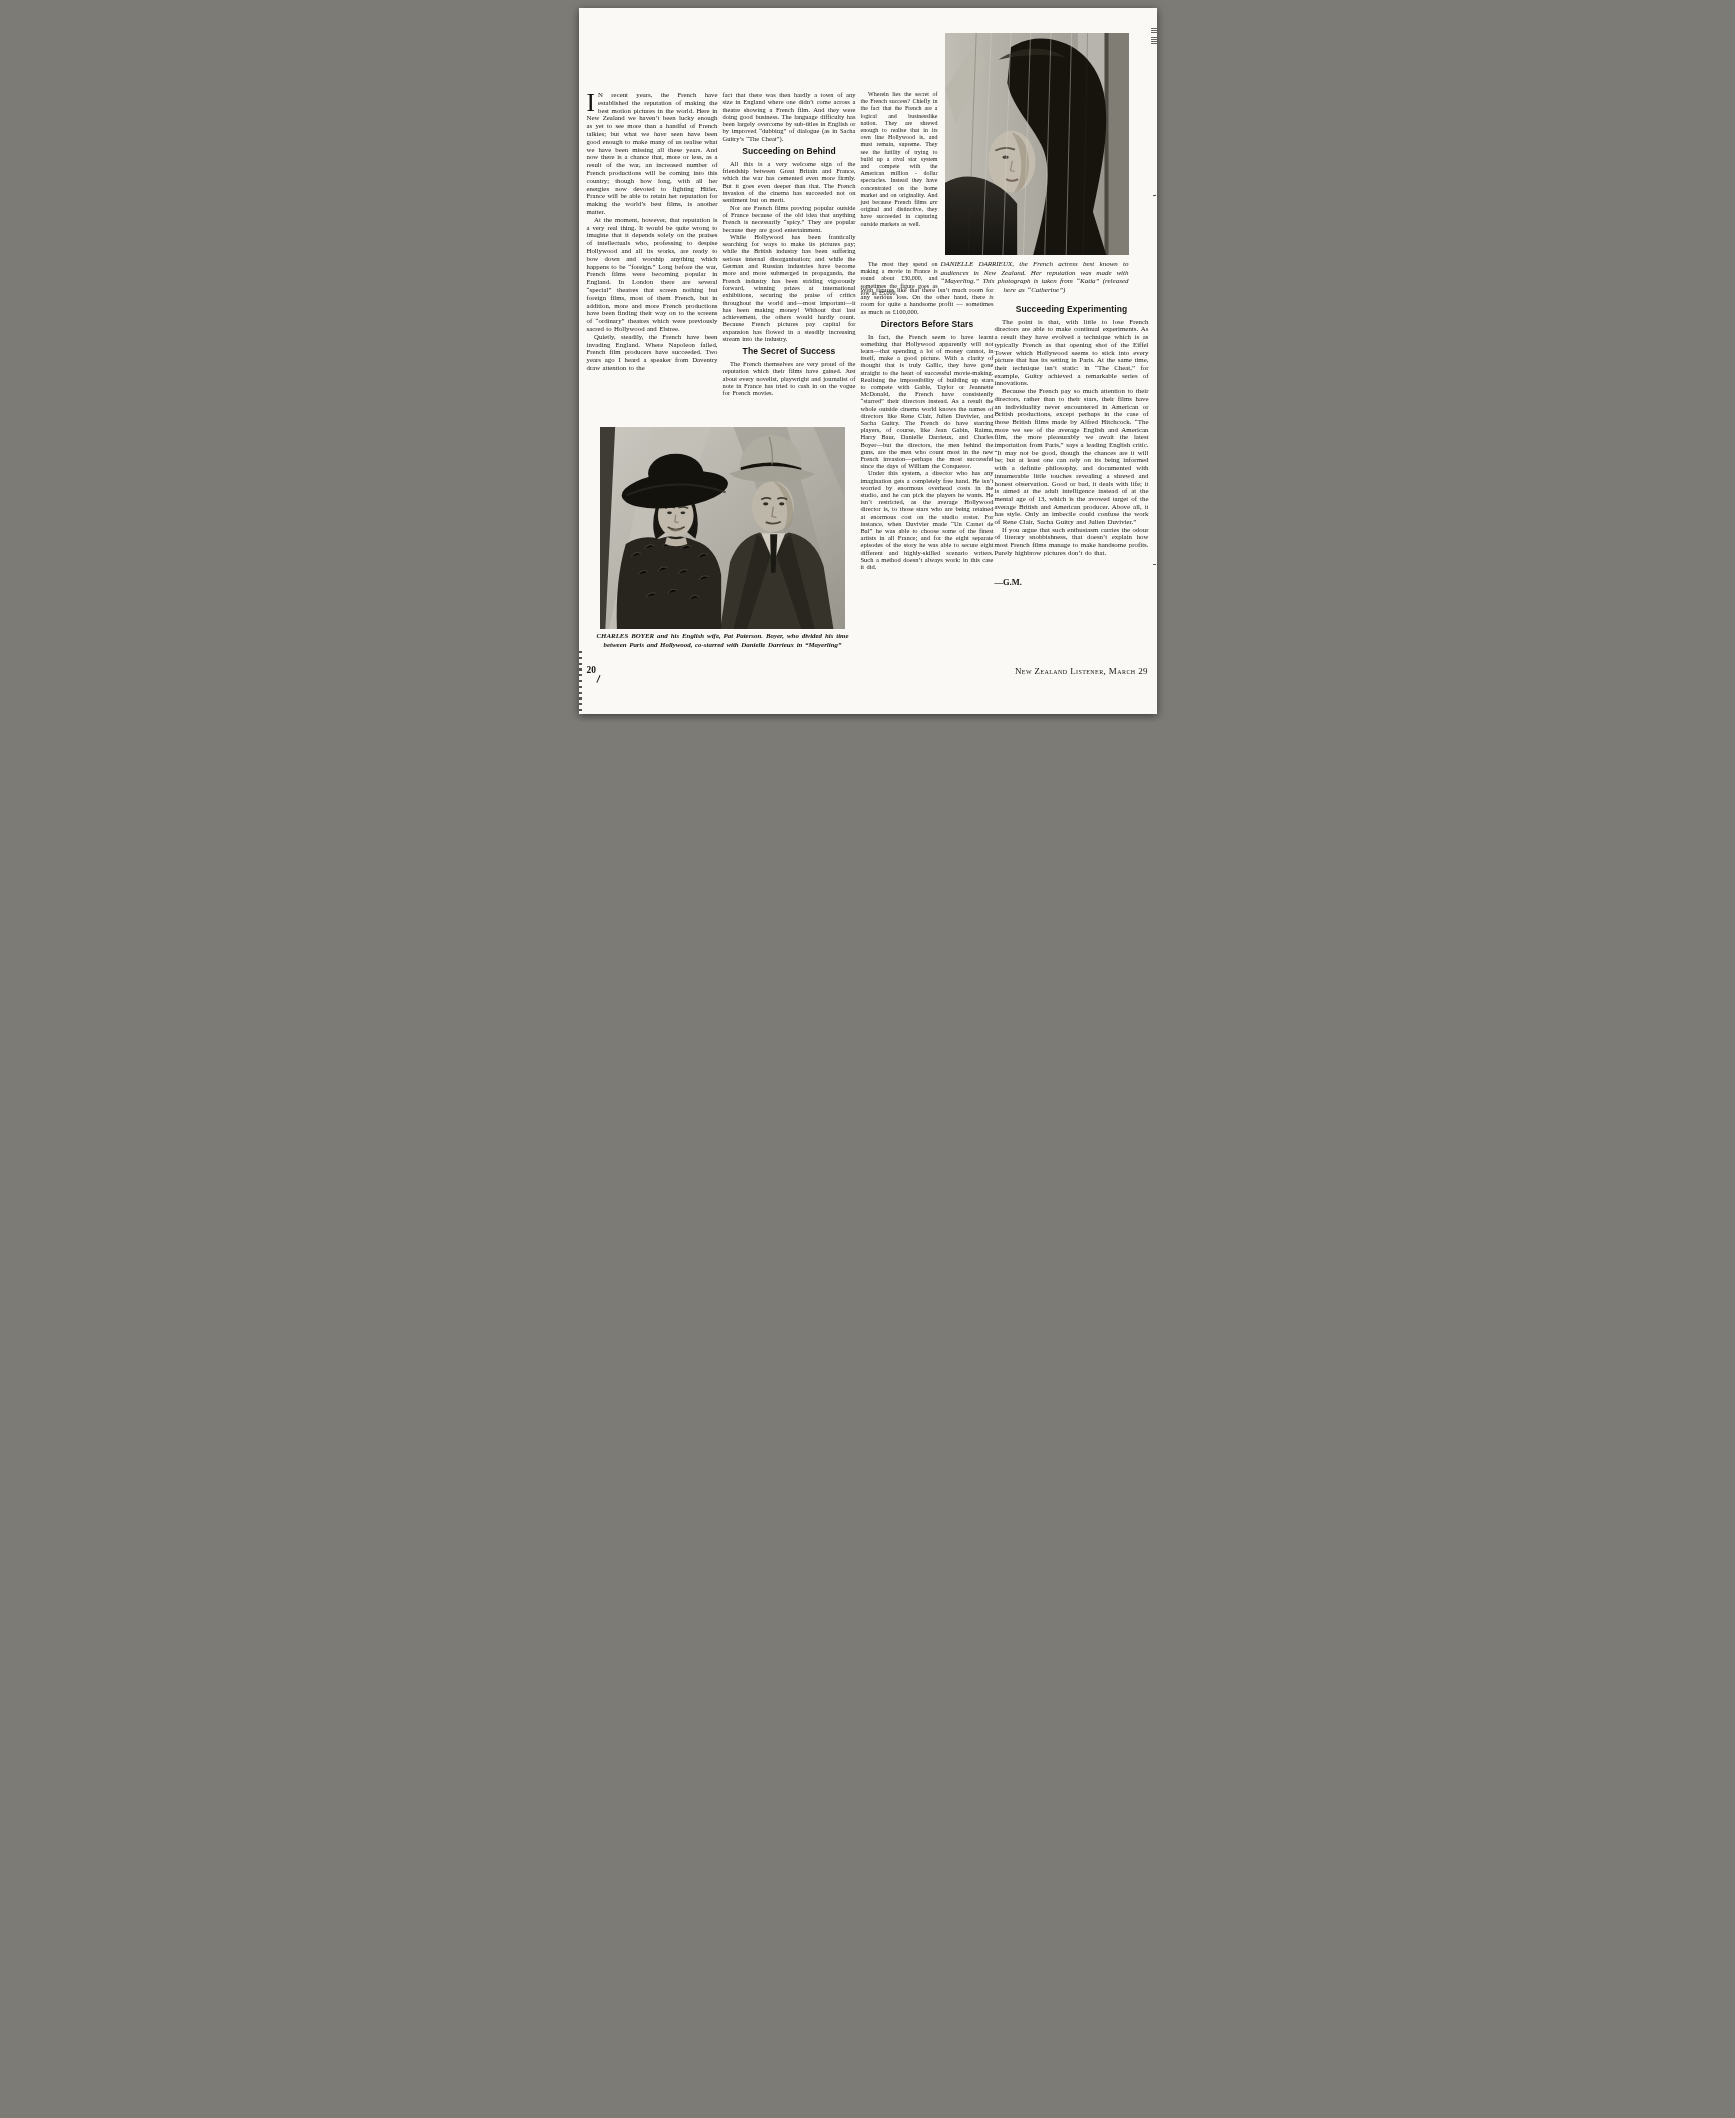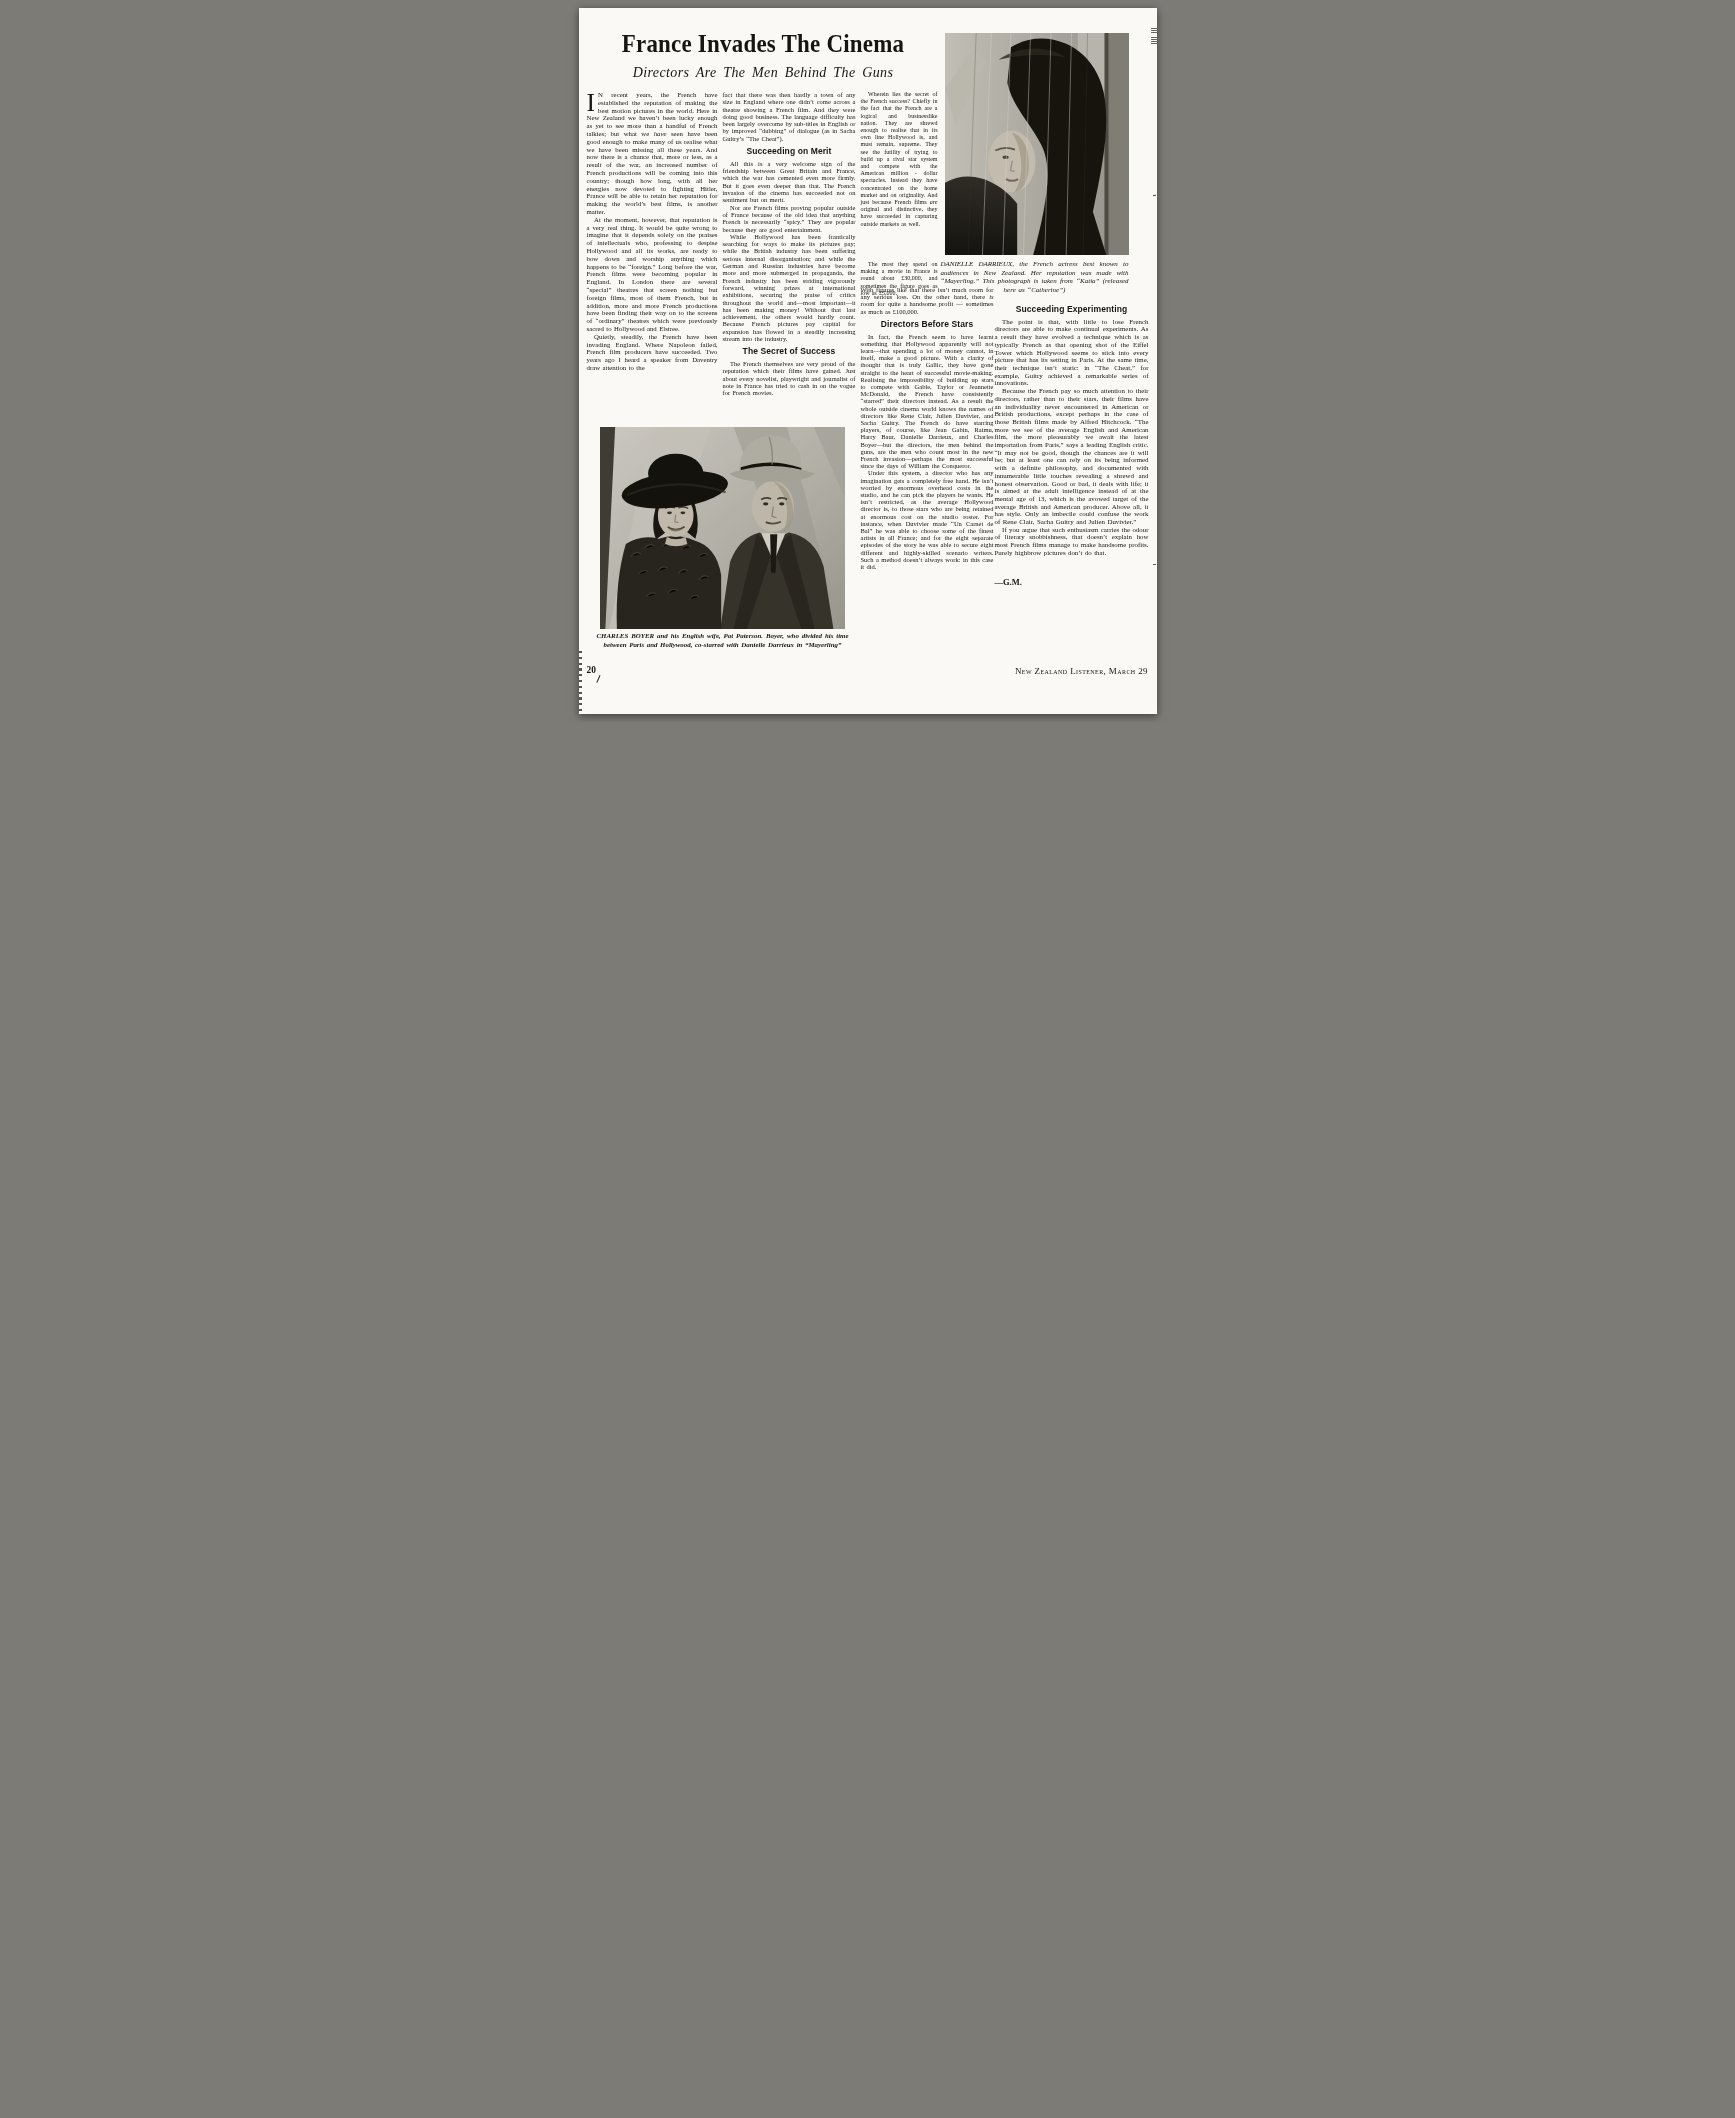--- a/index.html
+++ b/index.html
@@ -80,34 +80,30 @@
     background:repeating-linear-gradient(to bottom,#1a1813 0 0.9px,transparent 0.9px 2.2px);
   }
   #art-right-dash1{right:0.9px;top:187px;width:3.1px;height:1.3px;background:#1a1813;opacity:.8;transform:rotate(-12deg);}
   #art-right-dash2{right:0.4px;top:556px;width:3.6px;height:1.3px;background:#1a1813;opacity:.7;}
 </style>
 </head>
 <body>
 
 <div class="page">
 
-  <div class="masthead">
-    <div class="title">France Invades The Cinema</div>
-    <div class="subtitle">Directors Are The Men Behind The Guns</div>
-  </div>
 
   <div class="col" id="col1">
     <p><span class="dropcap">I</span><span><span>N recent years, the French have established the reputation of making the best motion pictures in the world. Here in New Zealand we haven’t been lucky enough as yet to see more than a handful of French talkies; but what we </span><em>have</em><span> seen have been good enough to make many of us realise what we have been missing all these years. And now there is a chance that, more or less, as a result of the war, an increased number of French productions will be coming into this country; though how long, with all her energies now devoted to fighting Hitler, France will be able to retain her reputation for making the world’s best films, is another matter.</span></span></p>
     <p class="ind gap"><span>At the moment, however, that reputation is a very real thing. It would be quite wrong to imagine that it depends solely on the praises of intellectuals who, professing to despise Hollywood and all its works, are ready to bow down and worship anything which happens to be “foreign.” Long before the war, French films were becoming popular in England. In London there are several “special” theatres that screen nothing but foreign films, most of them French, but in addition, more and more French productions have been finding their way on to the screens of “ordinary” theatres which were previously sacred to Hollywood and Elstree.</span></p>
     <p class="ind gap"><span>Quietly, steadily, the French have been invading England. Where Napoleon failed, French film producers have succeeded. Two years ago I heard a speaker from Daventry draw attention to the</span></p>
   </div>
 
   <div class="col" id="col2">
     <p><span>fact that there was then hardly a town of any size in England where one didn’t come across a theatre showing a French film. And they were doing good business. The language difficulty has been largely overcome by sub-titles in English or by improved “dubbing” of dialogue (as in Sacha Guitry’s “The Cheat”).</span></p>
-    <h2 class="sec">Succeeding on Merit</h2>
+    <h2 class="sec">Succeeding on Behind</h2>
     <p class="ind"><span>All this is a very welcome sign of the friendship between Great Britain and France, which the war has cemented even more firmly. But it goes even deeper than that. The French invasion of the cinema has succeeded not on sentiment but on merit.</span></p>
     <p class="ind gap"><span>Nor are French films proving popular outside of France because of the old idea that anything French is necessarily “spicy.” They are popular because they are good entertainment.</span></p>
     <p class="ind gap"><span>While Hollywood has been frantically searching for ways to make its pictures pay; while the British industry has been suffering serious internal disorganisation; and while the German and Russian industries have become more and more submerged in propaganda, the French industry has been striding vigorously forward, winning prizes at international exhibitions, securing the praise of critics throughout the world and—most important—it has been making money! Without that last achievement, the others would hardly count. Because French pictures pay capital for expansion has flowed in a steadily increasing stream into the industry.</span></p>
     <h2 class="sec">The Secret of Success</h2>
     <p class="ind"><span>The French themselves are very proud of the reputation which their films have gained. Just about every novelist, playwright and journalist of note in France has tried to cash in on the vogue for French movies.</span></p>
   </div>
 
   <div class="col" id="col3a">
     <p class="ind"><span>Wherein lies the secret of the French success? Chiefly in the fact that the French are a logical and businesslike nation. They are shrewd enough to realise that in its own line Hollywood is, and must remain, supreme. They see the futility of trying to build up a rival star system and compete with the American million - dollar spectacles. Instead they have concentrated on the home market and on originality. And just because French films </span><em>are</em><span> original and distinctive, they have succeeded in capturing outside markets as well.</span></p>
   </div>

